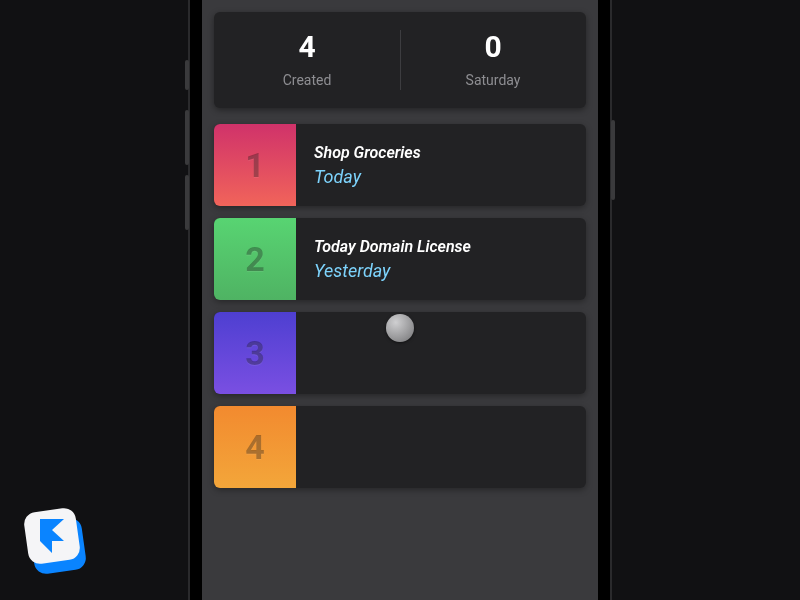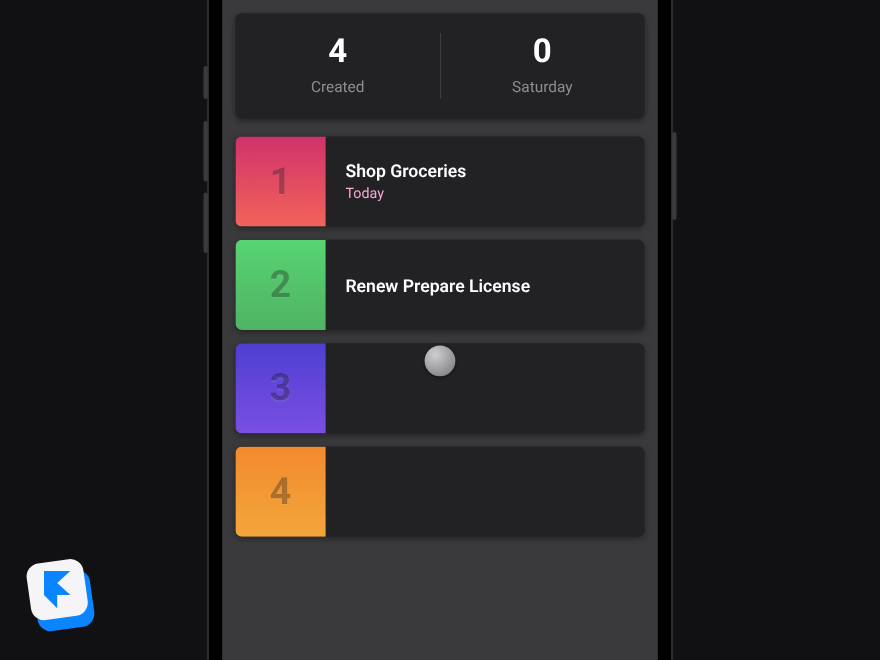--- a/index.html
+++ b/index.html
@@ -119,29 +119,30 @@
   .badge-1 { background: linear-gradient(180deg, #d0326a 0%, #f1645a 100%); }
   .badge-2 { background: linear-gradient(180deg, #58d472 0%, #4fb363 100%); }
   .badge-3 { background: linear-gradient(180deg, #4e3fd1 0%, #7a4fe2 100%); }
   .badge-4 { background: linear-gradient(180deg, #f28a2f 0%, #f3a63a 100%); }
   .task-body {
     flex: 1;
     display: flex;
     flex-direction: column;
     justify-content: center;
     padding-left: 18px;
+    font-style: italic;
   }
   .task-title {
     color: #fff;
     font-size: 16px;
     font-weight: 600;
   }
   .task-sub {
-    color: #f9a8d4;
-    font-size: 13px;
+    color: #7dd3fc;
+    font-size: 18px;
     margin-top: 4px;
   }
 
   
   .touch-dot {
     position: absolute;
     width: 28px;
     height: 28px;
     border-radius: 50%;
     background: radial-gradient(circle at 35% 30%, #cfcfd1 0%, #8e8e90 70%, #707072 100%);
@@ -212,21 +213,22 @@
           <div class="badge badge-1">1</div>
           <div class="task-body">
             <div class="task-title">Shop Groceries</div>
             <div class="task-sub">Today</div>
           </div>
         </div>
 
         <div class="task">
           <div class="badge badge-2">2</div>
           <div class="task-body">
-            <div class="task-title">Renew Prepare License</div>
+            <div class="task-title">Today Domain License</div>
+            <div class="task-sub">Yesterday</div>
           </div>
         </div>
 
         <div class="task">
           <div class="badge badge-3">3</div>
         </div>
 
         <div class="task">
           <div class="badge badge-4">4</div>
         </div>

